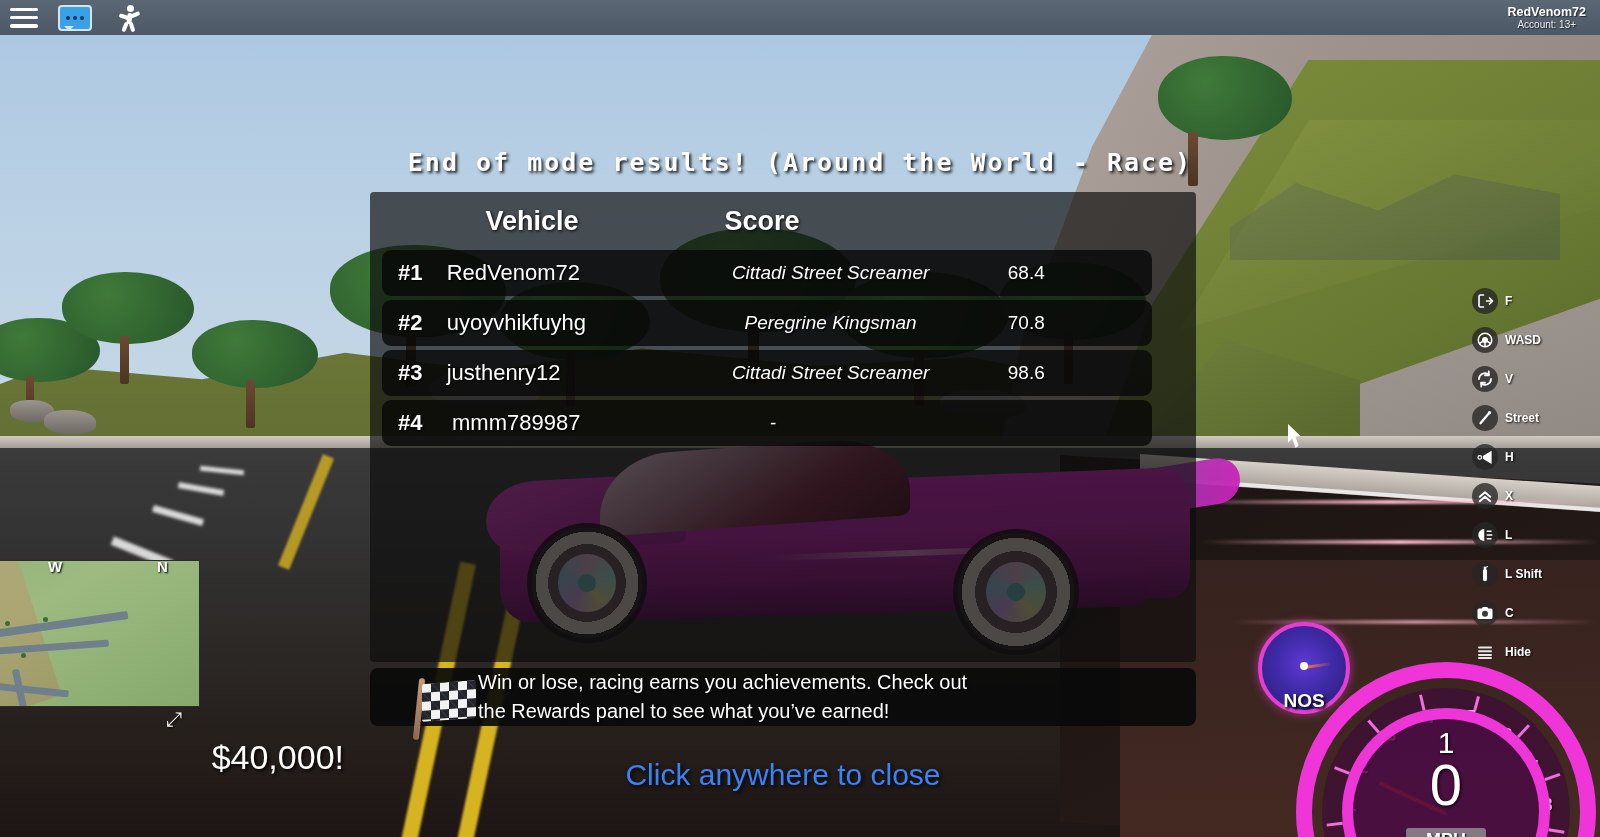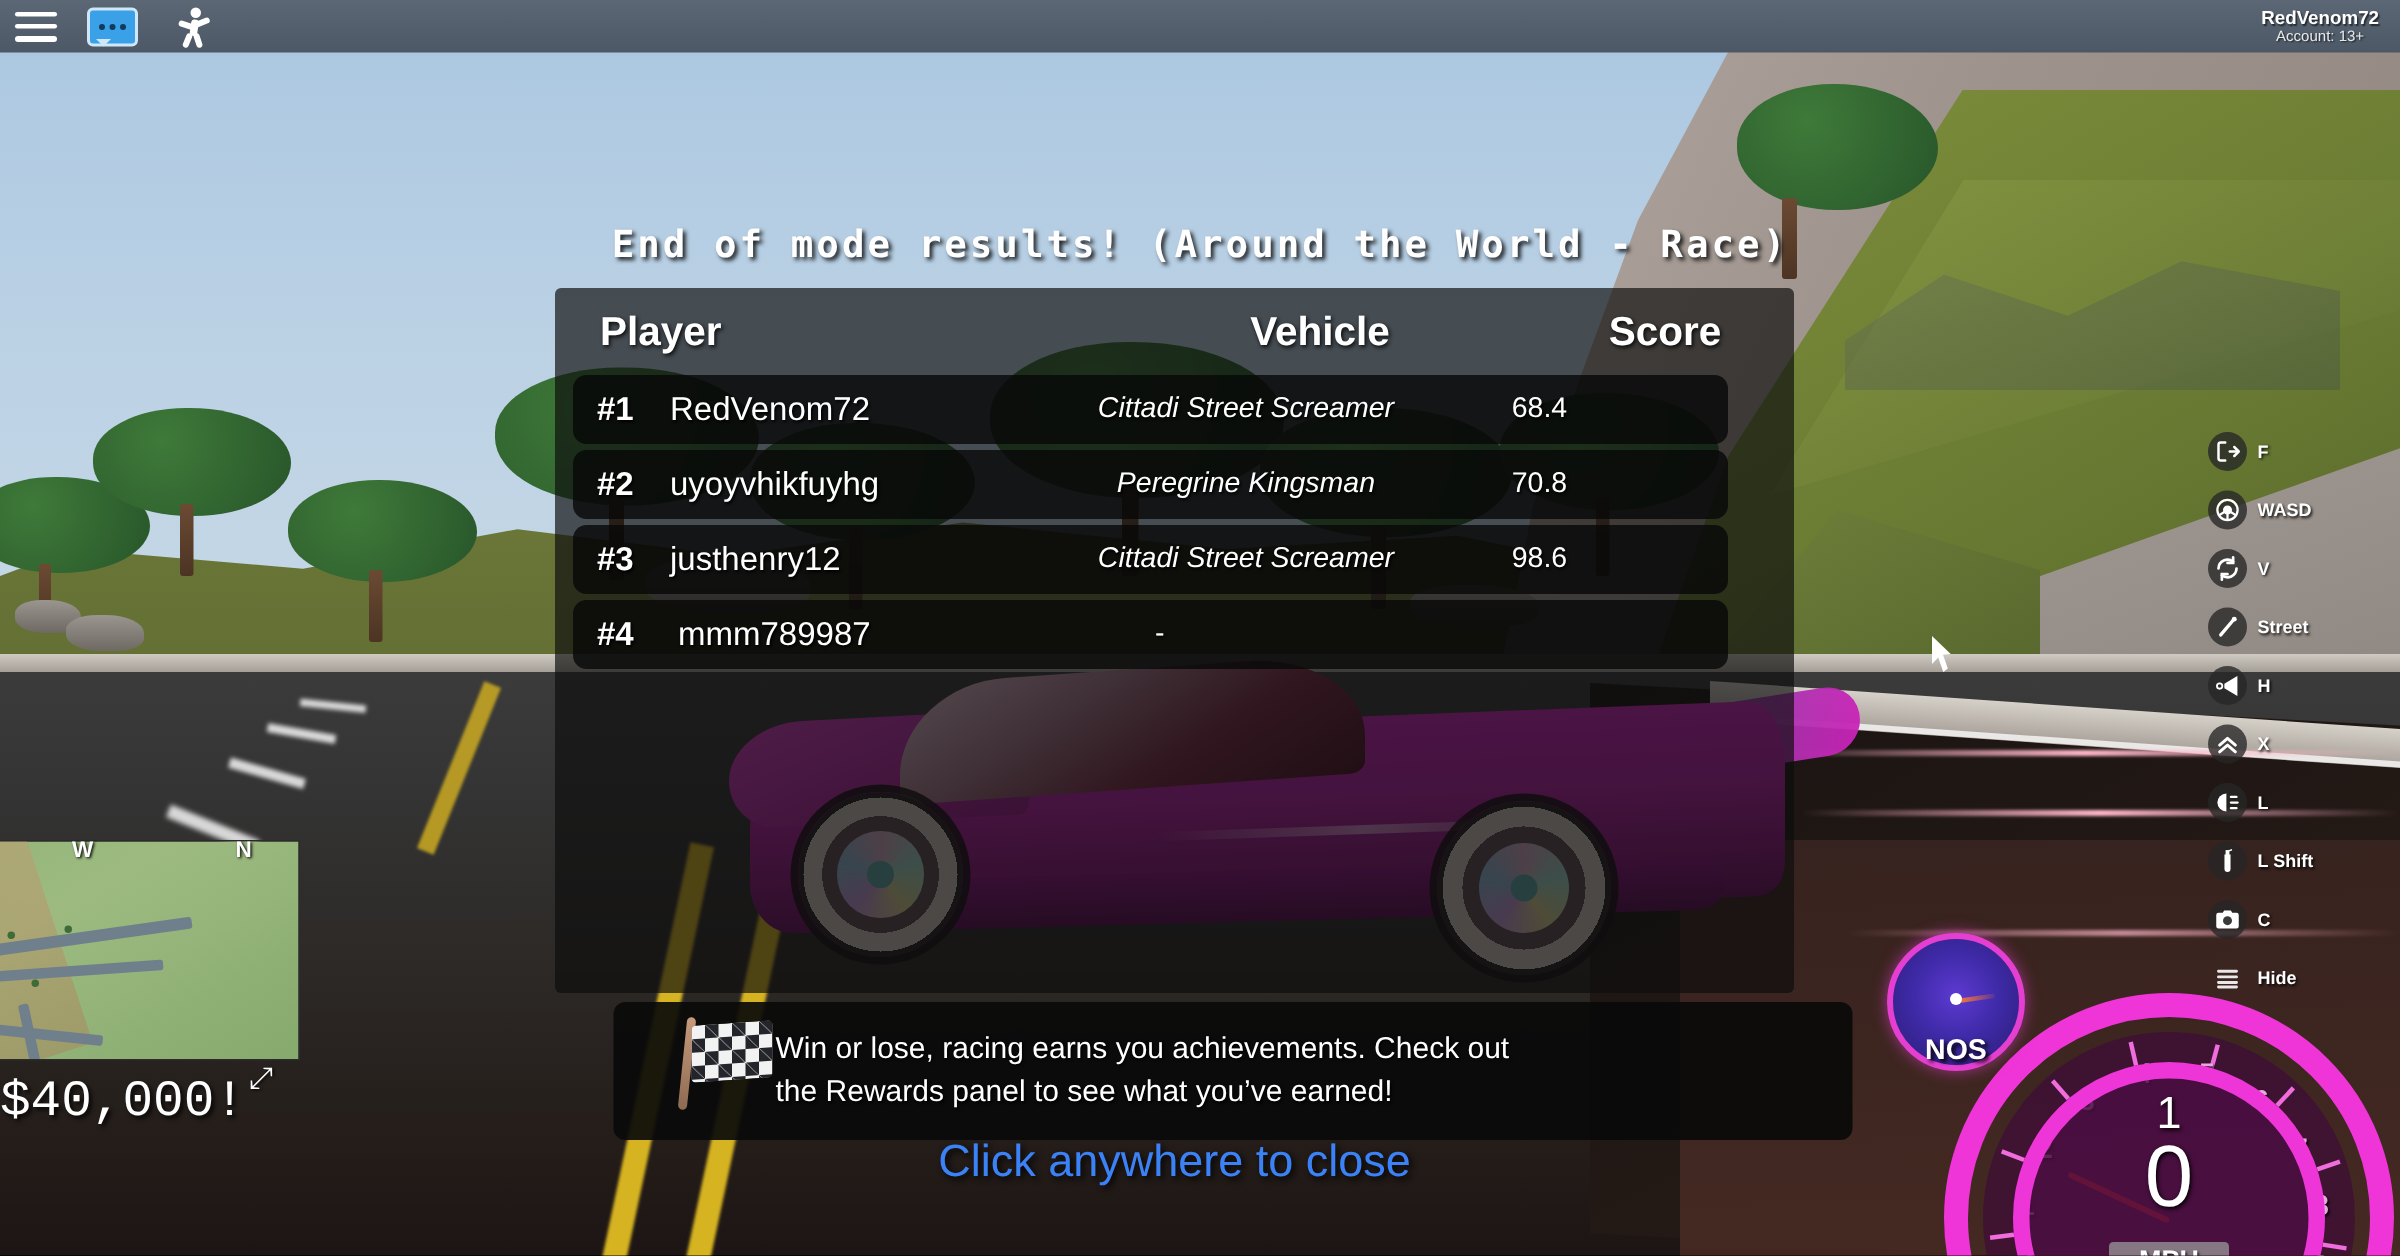--- a/index.html
+++ b/index.html
@@ -103,22 +103,22 @@
   .col-vehicle{width:300px;text-align:center;}
   .col-score{width:160px;text-align:center;}
   .rows{padding:0 44px 0 12px;}
   .row{display:flex;align-items:center;height:46px;margin-bottom:4px;border-radius:9px;
       background:rgba(8,8,8,.80);color:#fff;}
   .row .rank{width:54px;padding-left:16px;font-size:22px;font-weight:bold;text-shadow:1px 1px 2px #000;}
   .row .pname{width:276px;font-size:22px;text-shadow:1px 1px 2px #000;}
   .row .pveh{width:300px;text-align:center;font-size:19px;font-style:italic;text-shadow:1px 1px 2px #000;}
   .row .pscore{width:160px;text-align:left;padding-left:42px;font-size:19px;text-shadow:1px 1px 2px #000;}
 
-  .tipbox{position:absolute;left:370px;top:668px;width:826px;height:92px;z-index:30;
-      background:rgba(10,10,10,.92);border-radius:8px;display:flex;align-items:center;margin-left:39px;}
+  .tipbox{position:absolute;left:370px;top:668px;width:826px;height:58px;z-index:30;
+      background:rgba(10,10,10,.92);border-radius:8px;display:flex;align-items:center;}
   .flagwrap{width:108px;display:flex;align-items:center;justify-content:center;position:relative;height:100%;}
   .flagpole{position:absolute;left:46px;top:10px;width:6px;height:62px;background:linear-gradient(#c79a7c,#8d6a52);border-radius:3px;transform:rotate(6deg);}
   .flag{position:absolute;left:52px;top:14px;width:54px;height:38px;border-radius:3px;
       background-color:#f2f2f2;
       background-image:linear-gradient(45deg,#23252b 25%,transparent 25%,transparent 75%,#23252b 75%),
                        linear-gradient(45deg,#23252b 25%,transparent 25%,transparent 75%,#23252b 75%);
       background-size:18px 18px;background-position:0 0,9px 9px;transform:skewY(-4deg);}
   .tiptext{color:#fff;font-size:20px;line-height:1.45;text-shadow:1px 1px 2px #000;}
   .closehint{position:absolute;left:370px;top:758px;width:826px;text-align:center;z-index:30;
       color:#3b82f6;font-size:30px;text-shadow:2px 2px 4px rgba(0,0,0,.9);}
@@ -140,22 +140,22 @@
   .sc-title{position:absolute;right:8px;top:6px;font-size:15px;font-weight:bold;text-shadow:1px 1px 1px rgba(0,0,0,.35);}
   .sc-sub{position:absolute;right:8px;top:24px;font-size:5.5px;letter-spacing:.3px;}
   .sc-chip{position:absolute;left:12px;top:30px;width:24px;height:17px;border-radius:3px;
       background:linear-gradient(#f3f3ef,#cfcfc8);}
   .sc-chip:before{content:"";position:absolute;left:3px;top:4px;right:3px;height:1.5px;background:#9d9d95;box-shadow:0 5px 0 #9d9d95,0 9px 0 #9d9d95;}
   .sc-amt{position:absolute;left:44px;top:35px;font-size:7px;letter-spacing:.5px;}
   .sc-num{position:absolute;left:12px;top:53px;font-size:12px;font-weight:bold;letter-spacing:.8px;}
   .sc-l1{position:absolute;left:12px;top:70px;font-size:8.5px;letter-spacing:1px;}
   .sc-l2{position:absolute;left:20px;top:81px;font-size:8.5px;letter-spacing:1px;}
   .sc-exp{position:absolute;left:90px;top:70px;font-size:8.5px;letter-spacing:1px;}
-  .cashline{position:absolute;left:0;top:716px;width:344px;text-align:left;z-index:25;
-      color:#fff;font-size:34px;text-shadow:2px 2px 3px rgba(0,0,0,.8);font-family:Liberation Mono, monospace;}
+  .cashline{position:absolute;left:0;top:738px;width:344px;text-align:right;z-index:25;
+      color:#fff;font-size:34px;text-shadow:2px 2px 3px rgba(0,0,0,.8);}
 
   
   .rail{position:absolute;right:8px;top:282px;width:120px;z-index:32;}
   .ctrl{display:flex;align-items:center;height:38px;margin-bottom:1px;}
   .ctrl .bubble{width:26px;height:26px;border-radius:50%;background:rgba(38,38,38,.78);
       display:flex;align-items:center;justify-content:center;flex:0 0 26px;position:relative;}
   .ctrl .klabel{color:#fff;font-size:12px;font-weight:bold;margin-left:7px;text-shadow:1px 1px 2px rgba(0,0,0,.9);white-space:nowrap;}
   .ctrl.plain .bubble{background:transparent;}
   .svgw{width:18px;height:18px;display:block;}
 
@@ -311,21 +311,20 @@
     <div class="account">
       <div class="name">RedVenom72</div>
       <div class="tier">Account: 13+</div>
     </div>
   </div>
 
   <div class="results-title">End of mode results! (Around the World - Race)</div>
 
   <div class="panel">
     <div class="thead">
-      <div class="col-player">Player</div>
       <div class="col-vehicle">Vehicle</div>
       <div class="col-score">Score</div>
     </div>
     <div class="rows">
       <div class="row">
         <div class="rank">#1</div>
         <div class="pname">RedVenom72</div>
         <div class="pveh">Cittadi Street Screamer</div>
         <div class="pscore">68.4</div>
       </div>

